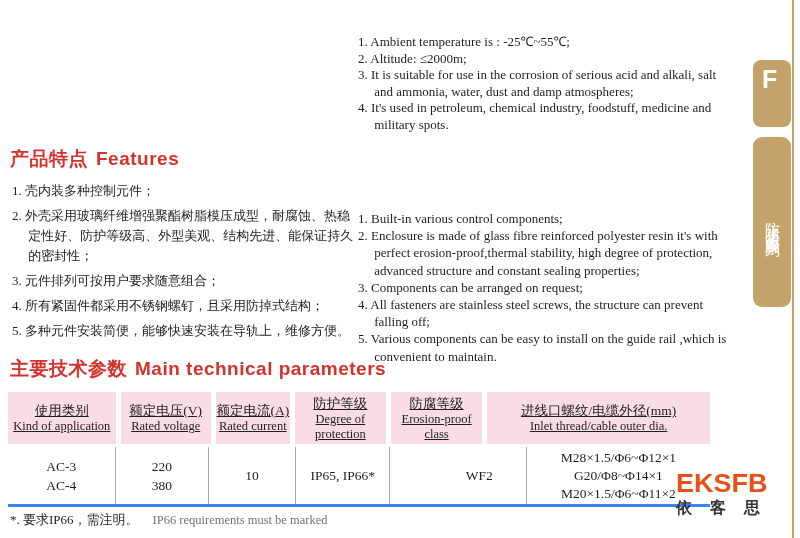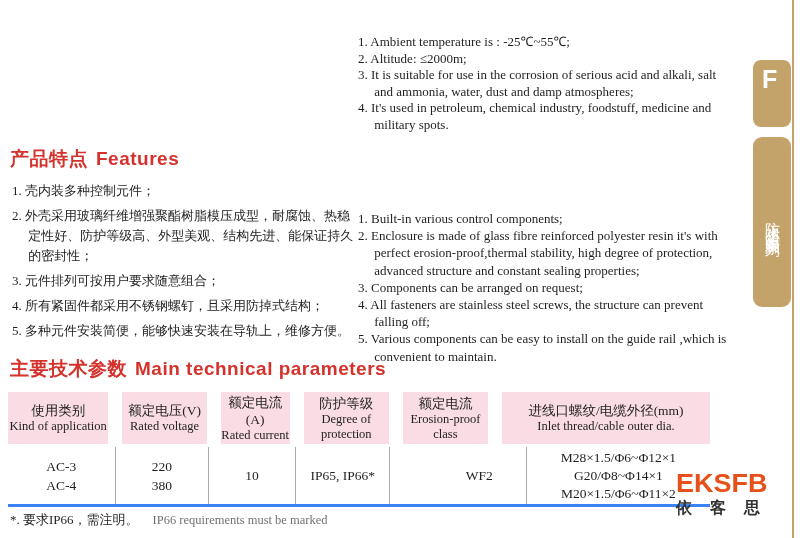--- a/index.html
+++ b/index.html
@@ -31,21 +31,21 @@
 
   .zh-list { font-size: 13px; }
   .apps-zh { left: 12px; top: 36px; width: 348px; line-height: 26px; }
   .apps-en { left: 358px; top: 34px; width: 380px; font-size: 13px; line-height: 16.5px; }
   .feat-zh { left: 12px; top: 181px; width: 348px; line-height: 20px; }
   .feat-zh .li { margin-bottom: 5px; }
   .feat-en { left: 358px; top: 186px; width: 382px; font-size: 13px; line-height: 17.2px; margin-top: 24px; }
 
   
   .tbl { position: absolute; left: 8px; top: 392px; width: 702px; }
-  .tbl-head { display: flex; gap: 14px; }
+  .tbl-head { display: flex; gap: 5px; text-decoration: underline; }
   .th {
     background: #f9dce4;
     height: 52px;
     display: flex; flex-direction: column;
     align-items: center; justify-content: center;
     text-align: center;
   }
   .th .zh { font-size: 13.5px; line-height: 17px; }
   .th .en { font-size: 12.5px; line-height: 15px; }
   .c1 { width: 112px; } .c2 { width: 94px; } .c3 { width: 77px; }
@@ -149,21 +149,21 @@
       </div>
       <div class="th c3">
         <div class="zh">额定电流(A)</div>
         <div class="en">Rated current</div>
       </div>
       <div class="th c4">
         <div class="zh">防护等级</div>
         <div class="en">Degree of protection</div>
       </div>
       <div class="th c5">
-        <div class="zh">额定电流</div>
+        <div class="zh">防腐等级</div>
         <div class="en">Erosion-proof class</div>
       </div>
       <div class="th c6">
         <div class="zh">进线口螺纹/电缆外径(mm)</div>
         <div class="en">Inlet thread/cable  outer  dia.</div>
       </div>
     </div>
 
     <div class="tbl-body">
       <div class="td b1">

